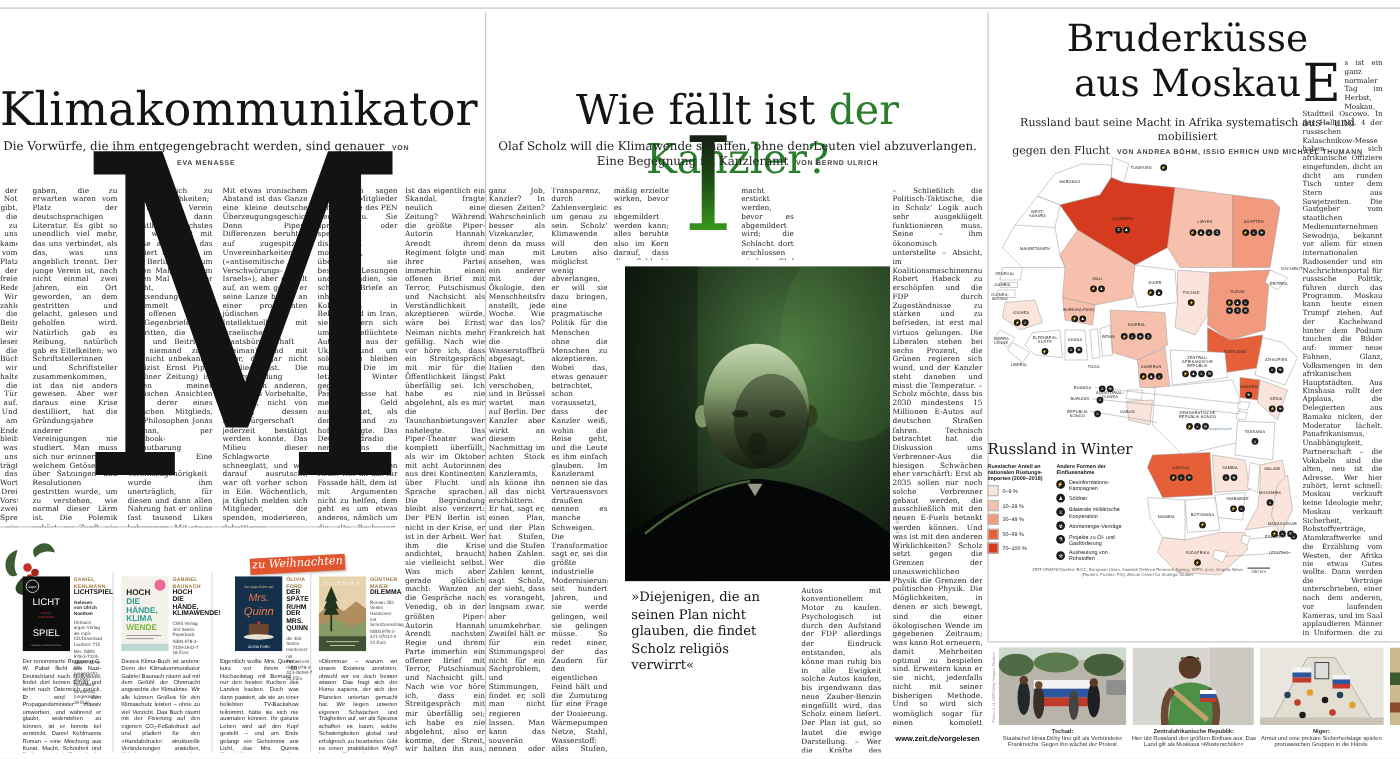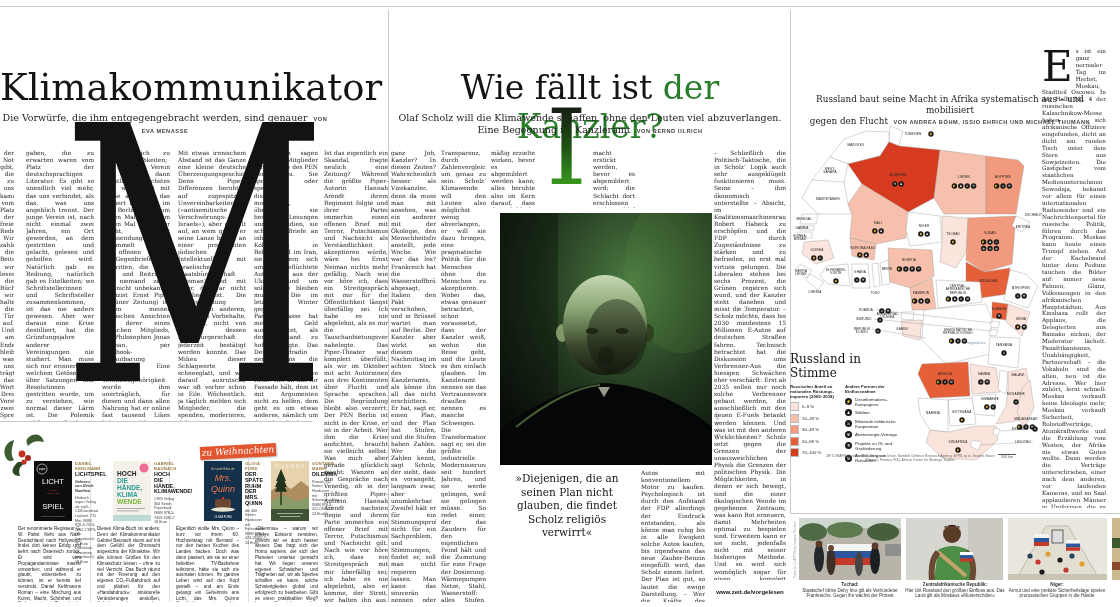--- a/index.html
+++ b/index.html
@@ -11,29 +11,29 @@
        overflow:hidden;color:#222;hyphens:auto;}
   .headline{font-family:"DejaVu Serif",serif;font-weight:400;color:#141414;text-align:center;}
   .subtitle{font:9.5px/12px "DejaVu Serif",serif;color:#222;text-align:center;}
   .byline{font:bold 5.6px "Liberation Sans",sans-serif;letter-spacing:.6px;color:#444;text-transform:uppercase;}
   .dropM{font-family:"DejaVu Serif",serif;font-size:332px;line-height:.78;color:#131313;
          transform:scale(.78,1.07);transform-origin:left top;letter-spacing:0;}
   .dropI{font-family:"DejaVu Serif",serif;font-size:104px;line-height:.9;font-weight:400;
          background:linear-gradient(#151515 0%,#1d4d12 45%,#3fae1f 100%);
          -webkit-background-clip:text;background-clip:text;color:transparent;}
   .dcE{float:left;font:42px/34px "DejaVu Serif",serif;color:#141414;margin:2px 3px 0 0;}
-  .quote{font:10.5px/13.5px "DejaVu Serif",serif;text-align:center;color:#141414;}
+  .quote{font:10.5px/13.5px "DejaVu Serif",serif;text-align:left;color:#141414;}
   .vcredit{position:absolute;font:3.6px "Liberation Sans",sans-serif;color:#999;
            transform:rotate(-90deg);transform-origin:left top;white-space:nowrap;}
   .banner{background:#171717;color:#fff;display:flex;align-items:center;justify-content:center;
           font:bold 12.5px "Liberation Sans",sans-serif;letter-spacing:6px;}
   .badge{background:#e2552e;color:#fff;font:italic 9px/1 "DejaVu Serif",serif;
          display:flex;align-items:center;justify-content:center;transform:rotate(-3deg);
          box-shadow:1px 1px 2px rgba(0,0,0,.25);}
-  .slot{position:absolute;width:63px;margin-left:16px;}
+  .slot{position:absolute;width:63px;}
   .bauthor{font:bold 4.2px/5px "Liberation Sans",sans-serif;color:#9c7a3c;letter-spacing:.2px;}
   .btitle{font:bold 5.4px/5.8px "Liberation Sans",sans-serif;color:#111;margin-top:1px;}
   .bnote{font:bold 3.8px/4.6px "Liberation Sans",sans-serif;color:#333;margin-top:2px;}
   .bdetails{font:3.7px/4.6px "Liberation Sans",sans-serif;color:#444;margin-top:2px;}
   .bdesc{position:absolute;font:4.6px/5.8px "Liberation Sans",sans-serif;text-align:justify;
          color:#222;overflow:hidden;}
   .caption{position:absolute;text-align:center;font:4.6px/5.6px "Liberation Sans",sans-serif;color:#333;}
   .caption b{display:block;font-weight:bold;}
   .url{font:bold 6px "Liberation Sans",sans-serif;text-align:center;color:#111;}
   svg text{font-family:"Liberation Sans",sans-serif;}
@@ -214,20 +214,22 @@
   </div>
   <div class="vcredit" style="left:716px;top:440px">Foto für DIE ZEIT</div>
 
   <div class="abs quote" style="left:505px;top:472px;width:124px">»Diejenigen, die an seinen Plan nicht glauben, die findet Scholz religiös verwirrt«</div>
 
   <div class="col" style="left:641px;top:470px;width:64px;height:132px">Autos mit konventionellem Motor zu kaufen. Psychologisch ist durch den Aufstand der FDP allerdings der Eindruck entstanden, als könne man ruhig bis in alle Ewigkeit solche Autos kaufen, bis irgendwann das neue Zauber-Benzin eingefüllt wird, das Scholz einem liefert. Der Plan ist gut, so lautet die ewige Darstellung. – Wer die Kräfte des Marktes für die Transformation nutzen will, muss über die Kosten für fossile Energien reden, über den CO₂-Preis. Allerdings würde der</div>
   <div class="col" style="left:714px;top:150px;width:72px;height:430px">– Schließlich die Politisch-Taktische, die in Scholz’ Logik auch sehr ausgeklügelt funktionieren muss. Seine – ihm ökonomisch unterstellte – Absicht, im Koalitionsmaschinenraum Robert Habeck zu erschöpfen und die FDP durch Zugeständnisse zu stärken und zu befrieden, ist erst mal virtuos gelungen. Die Liberalen stehen bei sechs Prozent, die Grünen regieren sich wund, und der Kanzler steht daneben und misst die Temperatur. – Scholz möchte, dass bis 2030 mindestens 15 Millionen E-Autos auf deutschen Straßen fahren. Technisch betrachtet hat die Diskussion ums Verbrenner-Aus die hiesigen Schwächen eher verschärft: Erst ab 2035 sollen nur noch solche Verbrenner gebaut werden, die ausschließlich mit den neuen E-Fuels betankt werden können. Und was ist mit den anderen Wirklichkeiten? Scholz setzt gegen die Grenzen der unausweichlichen Physik die Grenzen der politischen Physik. Die Möglichkeiten, in denen er sich bewegt, sind die einer ökologischen Wende im gegebenen Zeitraum; was kann Rot erneuern, damit Mehrheiten optimal zu bespielen sind. Erweitern kann er sie nicht, jedenfalls nicht mit seiner bisherigen Methode. Und so wird sich womöglich sogar für einen komplett unmittelbaren aus drastischen Gründen öffnen müssen: dass nicht nur die normalen Leute die Politik brauchen, sondern auch die Politik die normalen Leute braucht. Das Gespräch kommt dann noch auf die Ortsgruppe im Kanzleramt, die hier nämlich die leichte Eigenschaft hat, dass man zu weit vom Hubschrauberlandeplatz wohnt. Gut scheußlich gewissermaßen.</div>
   <div class="abs url" style="left:714px;top:589px;width:72px">www.zeit.de/vorgelesen</div>
 
   <div class="abs headline" style="left:800px;top:14px;width:300px;font-size:30px;line-height:36px">
+    <div>Bruderküsse</div>
+    <div>aus Moskau</div>
   </div>
   <div class="abs subtitle" style="left:792px;top:94px;width:316px;font-size:8.8px;line-height:11px">
     <div>Russland baut seine Macht in Afrika systematisch aus – und mobilisiert</div>
     <div><span>gegen den Flucht</span>&nbsp;&nbsp;<span class="byline">VON ANDREA BÖHM, ISSIO EHRICH UND MICHAEL THUMANN</span></div>
   </div>
 
   <div class="col" style="left:1042px;top:48px;width:64px;height:460px;font-size:5.7px;line-height:6.9px">
     <span class="dcE">E</span><span>s ist ein ganz normaler Tag im Herbst, Moskau, Stadtteil Oscowo. In der Halle No. 4 der russischen Kalaschnikow-Messe haben sich afrikanische Offiziere eingefunden, dicht an dicht am runden Tisch unter dem Stern aus Sowjetzeiten. Die Gastgeber vom staatlichen Medienunternehmen Sewodnja, bekannt vor allem für einen internationalen Radiosender und ein Nachrichtenportal für russische Politik, führen durch das Programm. Moskau kann heute einen Trumpf ziehen. Auf der Kachelwand hinter dem Podium tauchen die Bilder auf: immer neue Fahnen, Glanz, Volksmengen in den afrikanischen Hauptstädten. Aus Kinshasa rollt der Applaus, die Delegierten aus Bamako nicken, der Moderator lächelt. Panafrikanismus, Unabhängigkeit, Partnerschaft – die Vokabeln sind die alten, neu ist die Adresse. Wer hier zuhört, lernt schnell: Moskau verkauft keine Ideologie mehr, Moskau verkauft Sicherheit, Rohstoffverträge, Atomkraftwerke und die Erzählung vom Westen, der Afrika nie etwas Gutes wollte. Dann werden die Verträge unterschrieben, einer nach dem anderen, vor laufenden Kameras, und im Saal applaudieren Männer in Uniformen, die zu Hause bald russische Ausbilder empfangen werden. Khartum, ein Jahr zuvor: ein Empfang in der Residenz, der Botschafter hebt das Glas auf die ewige Freundschaft. Es sind solche Szenen, aus denen sich ein Muster fügt, ein Plan, der von Kairo bis Kapstadt reicht und den der Westen lange übersehen hat.</span>
   </div>
 
@@ -600,21 +602,21 @@
           <g>
             <circle cx="245" cy="305" r="2.7" fill="#1a1a1a"></circle>
             <text x="245" y="306.1" text-anchor="middle" font-size="3" fill="#fff">⚔</text>
           </g>
           <text x="186" y="220" font-size="3" font-style="italic" fill="#7d94a8" text-anchor="middle">Tanganjikasee</text>
         </g>
     </svg>
 
     
     <div class="abs" style="left:0;top:228px;width:118px">
-      <div class="legtitle">Russland in Stimme</div>
+      <div class="legtitle">Russland in Winter</div>
       <div style="display:flex;margin-top:4px">
         <div style="width:52px">
           <div class="leghead">Russischer Anteil an nationalen Rüstungs-importen (2009–2018)</div>
           <div id="lvlrows">
               <div class="legrow">
                 <span class="sw" style="background: rgb(251, 228, 220);"></span>
                 <span>0–9 %</span>
               </div>
               <div class="legrow">
                 <span class="sw" style="background: rgb(246, 192, 172);"></span>

